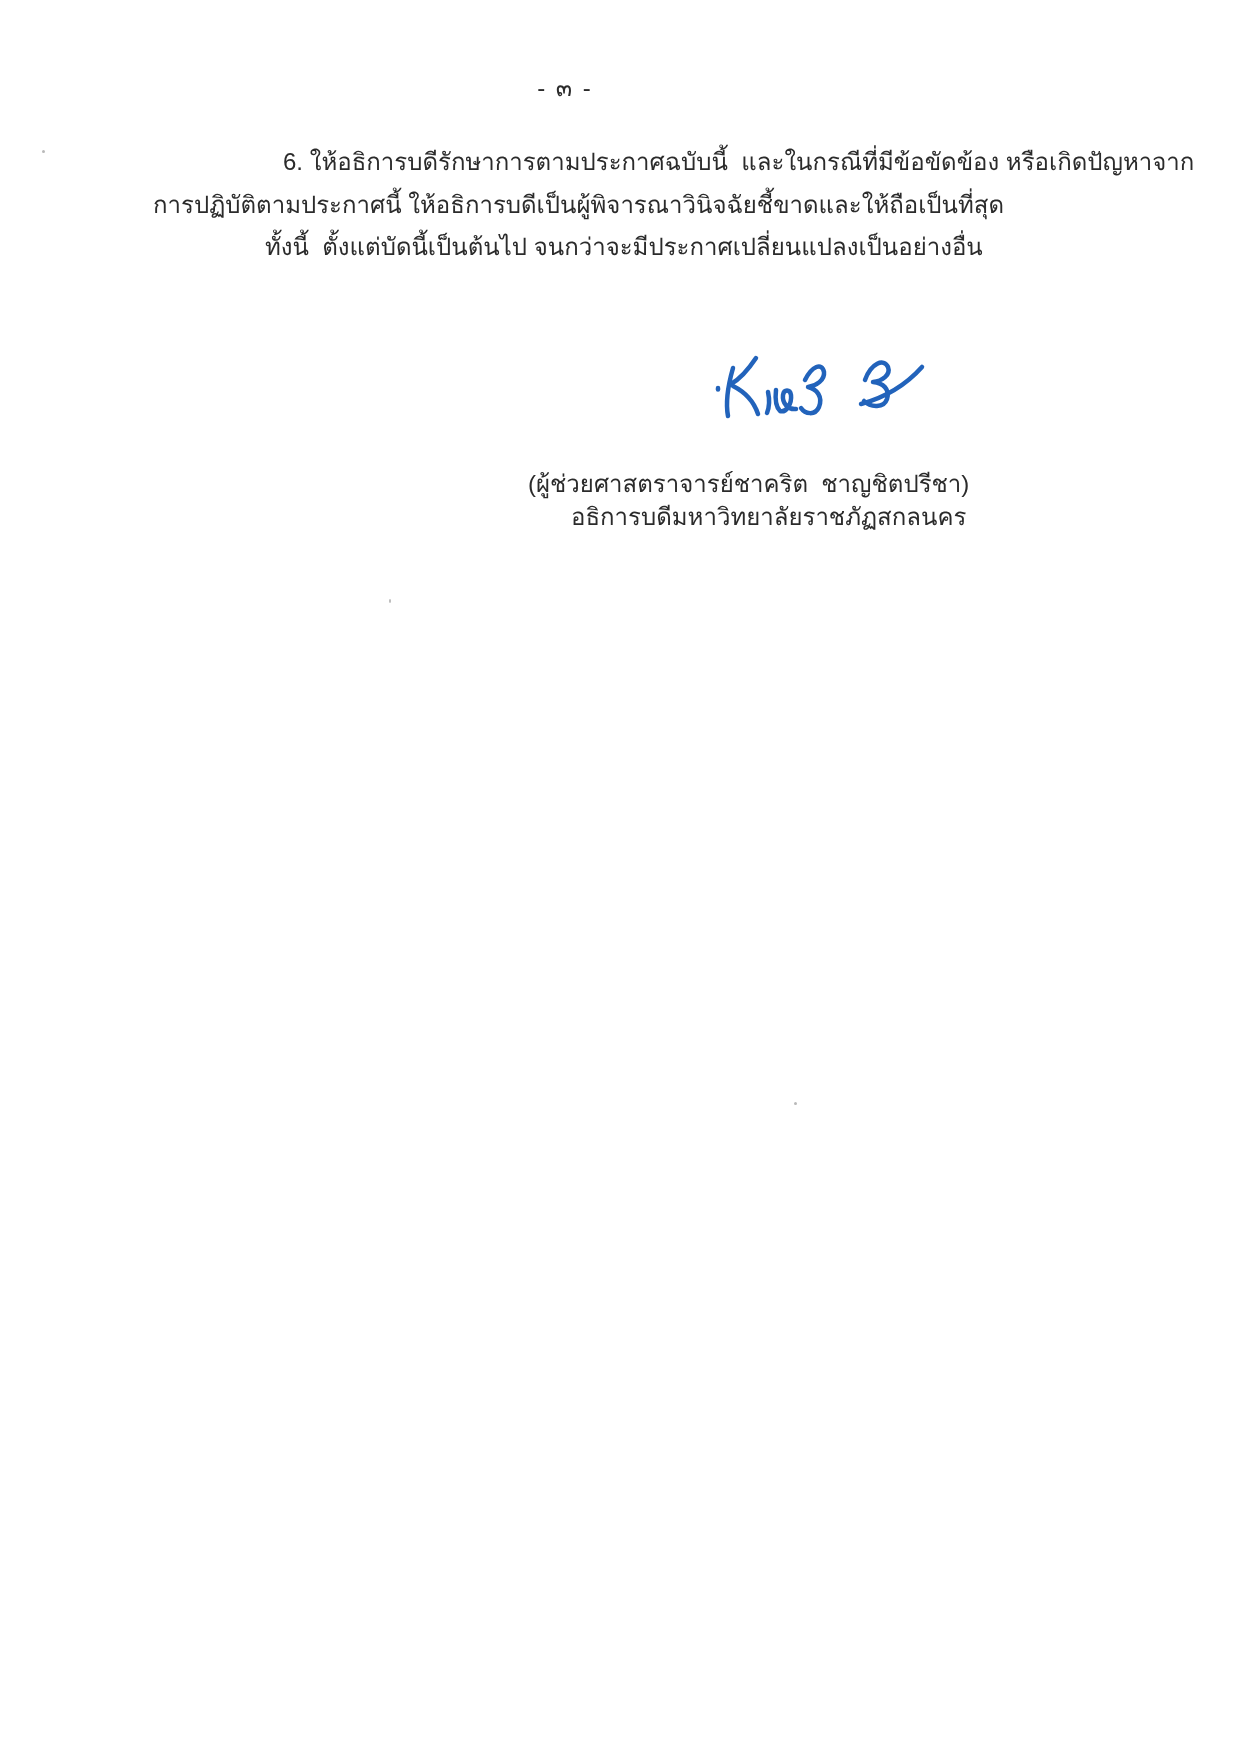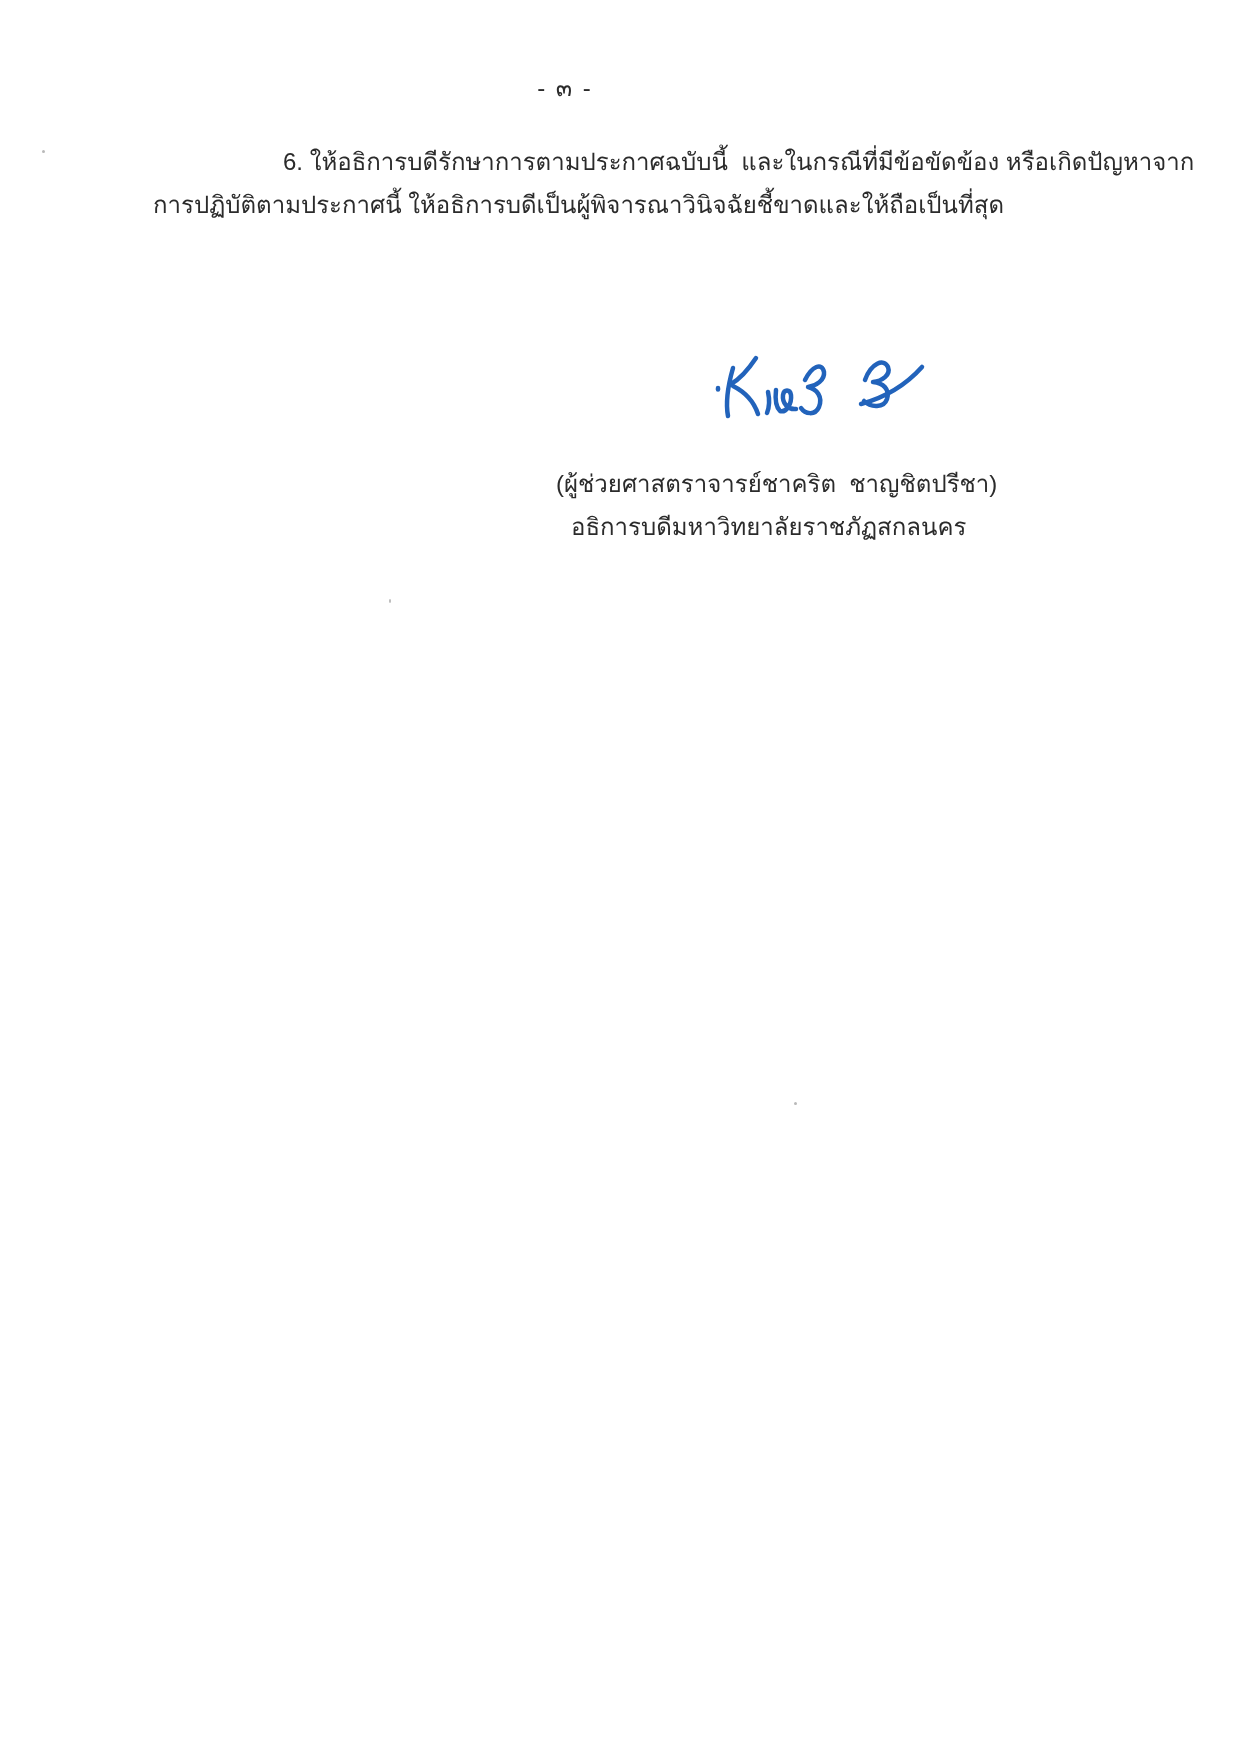--- a/index.html
+++ b/index.html
@@ -35,22 +35,22 @@
   .clause-line2 { top: 189px; left: 137px; margin-left: 16px; }
   .effective-line { top: 231px; left: 265px; }
   .announce-line { top: 297px; left: 345px; }
   .signature-wrap {
     position: absolute;
     top: 348px;
     left: 655px;
     width: 272px;
     height: 84px;
   }
-  .signatory-name  { top: 468px; left: 556px; }
-  .signatory-title { top: 501px; left: 571px; margin-top: 10px; }
+  .signatory-name  { top: 468px; left: 528px; }
+  .signatory-title { top: 501px; left: 571px; }
   .speck {
     position: absolute;
     width: 3px;
     height: 3px;
     border-radius: 50%;
     background: #b9b9b9;
   }
   .speck-1 { top: 150px; left: 42px; }
   .speck-2 { top: 599px; left: 389px; width: 2px; height: 4px; }
   .speck-3 { top: 1102px; left: 794px; }
@@ -59,20 +59,21 @@
 <body>
 
 <div class="page">
 
   <div class="txt page-number">- ๓ -</div>
 
   <div class="txt clause-line1">6. ให้อธิการบดีรักษาการตามประกาศฉบับนี้  และในกรณีที่มีข้อขัดข้อง หรือเกิดปัญหาจาก</div>
 
   <div class="txt clause-line2">การปฏิบัติตามประกาศนี้ ให้อธิการบดีเป็นผู้พิจารณาวินิจฉัยชี้ขาดและให้ถือเป็นที่สุด</div>
 
+  <div class="txt effective-line">ทั้งนี้  ตั้งแต่บัดนี้เป็นต้นไป จนกว่าจะมีประกาศเปลี่ยนแปลงเป็นอย่างอื่น</div>
 
 
   <div class="signature-wrap">
     <svg width="272" height="84" viewBox="0 0 272 84">
       <g fill="none" stroke-width="4.5" stroke-linecap="round" stroke-linejoin="round">
         <path d="M78 20 C74 34 70 52 73 68" stroke="#2263bb"></path>
         <path d="M101 10 C93 22 85 31 76 36" stroke="#2263bb"></path>
         <path d="M78 38 C90 44 99 54 103 66" stroke="#2263bb"></path>
         <path d="M113 44 C115 53 114 60 112 65" stroke="#2263bb"></path>
         <path d="M121 42 C120 51 121 59 125 63 C131 65 137 56 136 47 C135 41 129 41 128 47 C127 55 133 62 141 61" stroke="#2263bb"></path>

